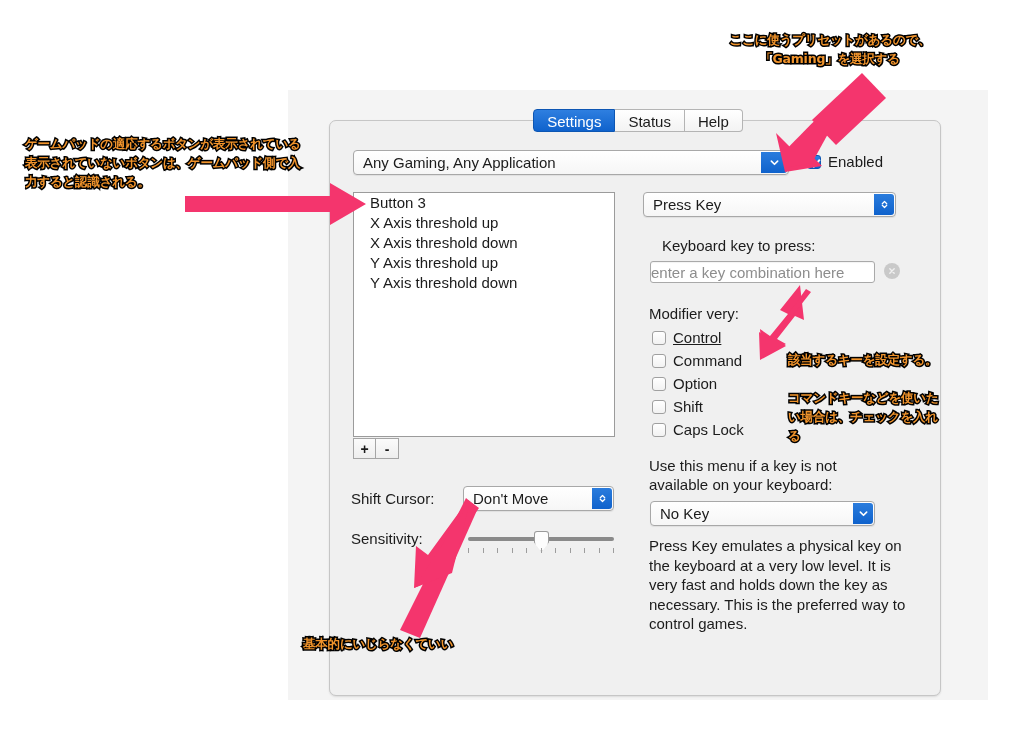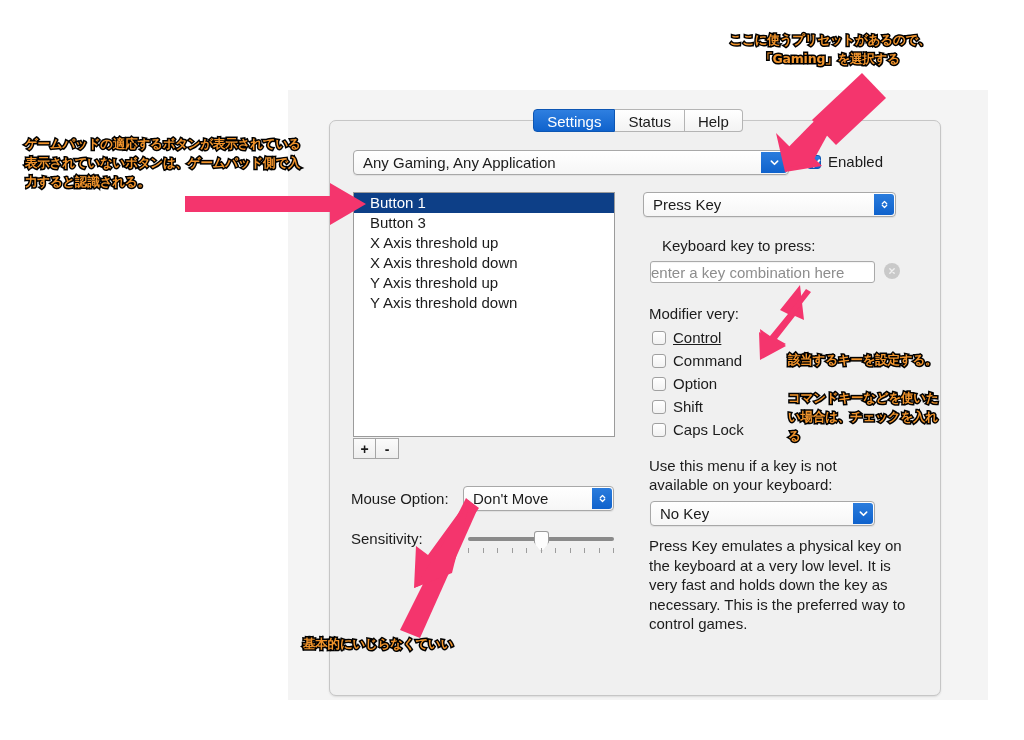--- a/index.html
+++ b/index.html
@@ -295,34 +295,33 @@
       </svg>
   </span>
 </div>
 
 <div class="cbox-row" id="enabled-row" style="left:807px; top:153px;">
   <span class="cbox checked"></span>
   <span>Enabled</span>
 </div>
 
 <div id="button-list">
-  <div class="list-item selected">Button 1</div>
   <div class="list-item">Button 3</div>
   <div class="list-item">X Axis threshold up</div>
   <div class="list-item">X Axis threshold down</div>
   <div class="list-item">Y Axis threshold up</div>
   <div class="list-item">Y Axis threshold down</div>
 </div>
 
 <div id="list-buttons">
   <div class="sm-btn">+</div>
   <div class="sm-btn">-</div>
 </div>
 
-<div class="label" style="left:351px; top:490px;">Mouse Option:</div>
+<div class="label" style="left:351px; top:490px;">Shift Cursor:</div>
 <div class="combo" id="mouse-cursor-combo" style="left:463px; top:486px; width:151px; height:25px;">
   <span class="combo-label">Don't Move</span>
   <span class="arrow-box">
     <svg class="chev" viewBox="0 0 10 12">
         <path d="M2 5 L5 2 L8 5" fill="none" stroke="#fff" stroke-width="1.6" stroke-linecap="round" stroke-linejoin="round"></path>
         <path d="M2 7 L5 10 L8 7" fill="none" stroke="#fff" stroke-width="1.6" stroke-linecap="round" stroke-linejoin="round"></path>
       </svg>
   </span>
 </div>
 

